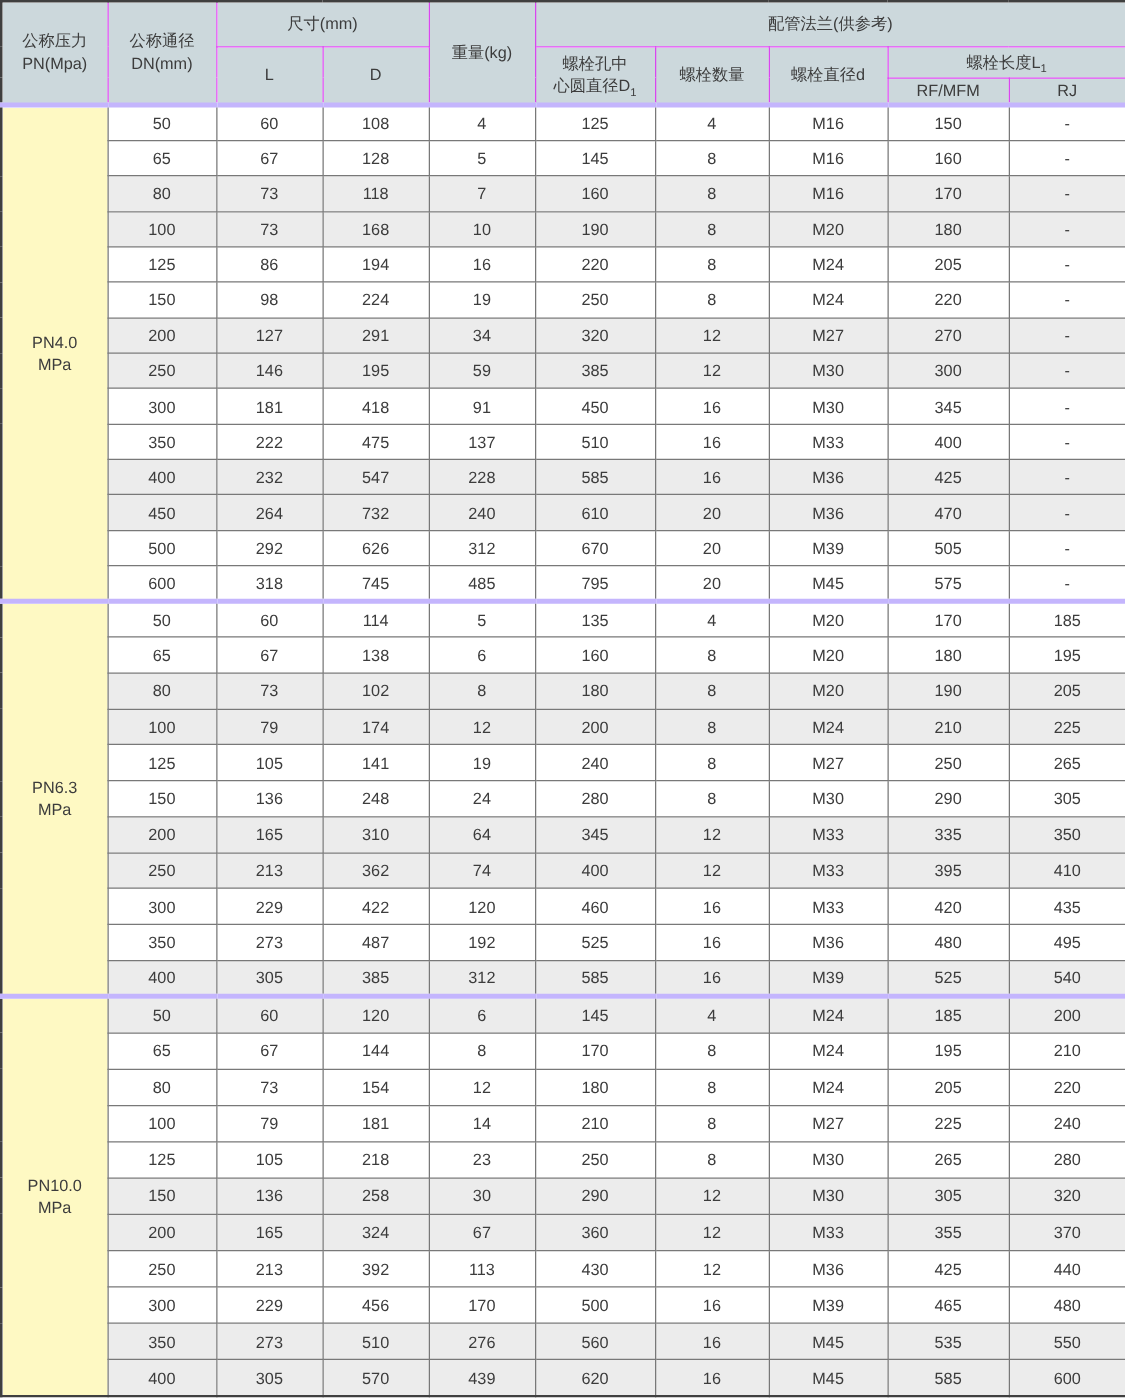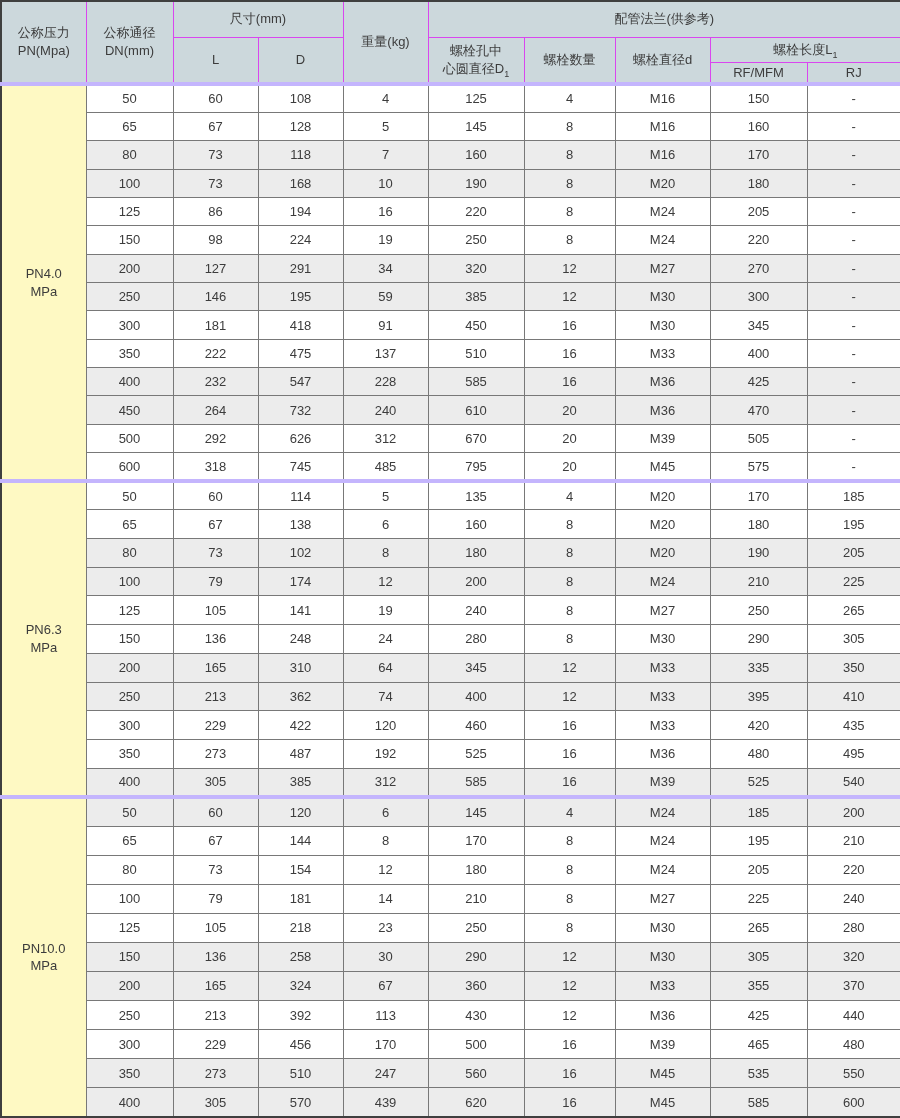--- a/index.html
+++ b/index.html
@@ -468,21 +468,21 @@
         <td class="data-cell">500</td>
         <td class="data-cell">16</td>
         <td class="data-cell">M39</td>
         <td class="data-cell">465</td>
         <td class="data-cell">480</td>
       </tr>
       <tr class="alt-row" style="height: 29.09px;">
         <td class="data-cell">350</td>
         <td class="data-cell">273</td>
         <td class="data-cell">510</td>
-        <td class="data-cell">247</td>
+        <td class="data-cell">276</td>
         <td class="data-cell">560</td>
         <td class="data-cell">16</td>
         <td class="data-cell">M45</td>
         <td class="data-cell">535</td>
         <td class="data-cell">550</td>
       </tr>
       <tr class="alt-row" style="height: 29.09px;">
         <td class="data-cell">400</td>
         <td class="data-cell">305</td>
         <td class="data-cell">570</td>

